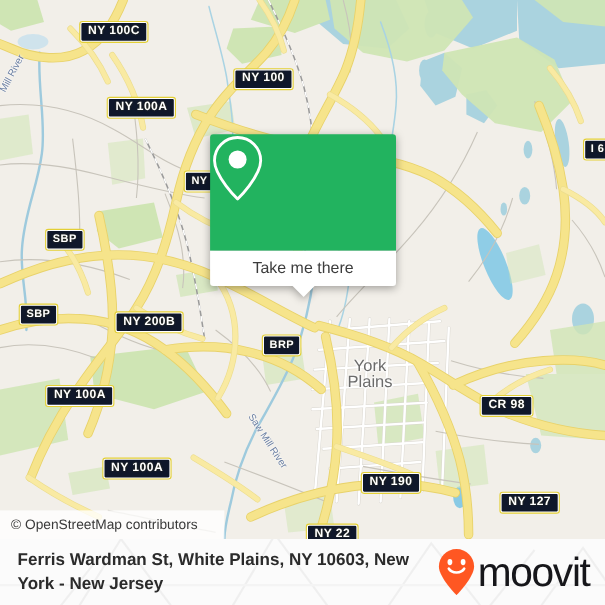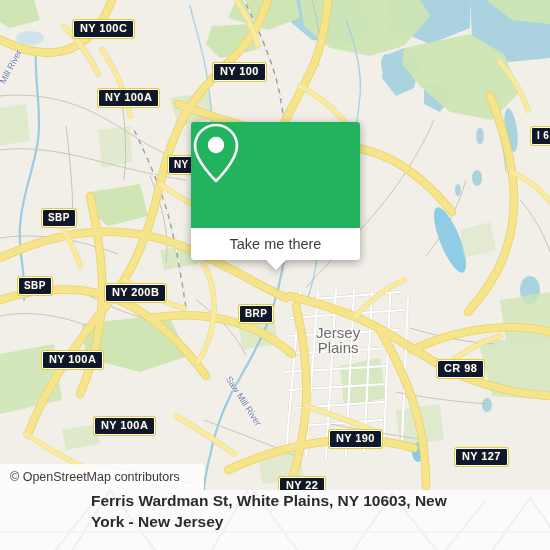--- a/index.html
+++ b/index.html
@@ -76,21 +76,21 @@
   }
 
   
   .footer{
     position:absolute;left:0;bottom:0;width:550px;height:60px;
     background:#fbfbfb;overflow:hidden;
   }
   .footer .wm{position:absolute;left:0;top:-20px;opacity:.55;}
   .footer-inner{
     position:relative;height:60px;display:flex;align-items:center;
-    justify-content:space-between;padding:0 14px 0 16px;box-sizing:border-box;flex-direction:column;
+    justify-content:space-between;padding:0 14px 0 16px;box-sizing:border-box;
   }
   .addr{
     font-size:15.5px;color:#2b2b2b;line-height:21px;max-width:370px;
     font-weight:bold;
   }
   .brand{display:flex;align-items:center;gap:2px;}
   .brand-text{font-size:37px;color:#16161a;letter-spacing:-1.2px;line-height:37px;font-weight:normal;}
 </style>
 </head>
 <body>
@@ -310,21 +310,21 @@
           <path class="pr" d="M236 0 C246 14 254 30 258 46"></path>
           <path class="pr" d="M160 184 C176 196 194 206 214 212"></path>
           <path class="pr" d="M124 280 C142 292 162 302 184 308"></path>
         </g>
       </g>
     </svg>
 
     <div class="water-label" style="left:2px;top:78px;transform:rotate(-62deg);transform-origin:left center;">Mill River</div>
     <div class="water-label" style="left:228px;top:372px;transform:rotate(57deg);transform-origin:left center;">Saw Mill River</div>
 
-    <div class="place" style="left:316px;top:325px;">Jersey
+    <div class="place" style="left:316px;top:325px;">York
 Plains</div>
 
     <div id="shields">
         <div class="shield" style="left: 73px; top: 20px;">NY 100C</div>
         <div class="shield" style="left: 213px; top: 63px;">NY 100</div>
         <div class="shield" style="left: 98px; top: 89px;">NY 100A</div>
         <div class="shield small" style="left: 168px; top: 156px;">NY</div>
         <div class="shield small" style="left: 531px; top: 127px;">I 6</div>
         <div class="shield small" style="left: 42px; top: 209px;">SBP</div>
         <div class="shield small" style="left: 18px; top: 277px;">SBP</div>
@@ -363,16 +363,25 @@
         <path d="M200 100 L250 16 L312 100"></path>
         <path d="M340 100 L392 24 L452 100"></path>
         <path d="M478 100 L530 28 L580 100"></path>
         <path d="M0 62 L550 62" stroke="#efefef"></path>
         <path d="M40 100 L92 34"></path>
         <path d="M430 100 L486 30"></path>
       </g>
     </svg>
     <div class="footer-inner">
       <div class="addr">Ferris Wardman St, White Plains, NY 10603, New York - New Jersey</div>
+      <div class="brand">
+        <svg width="34" height="44" viewBox="0 0 34 44">
+          <path d="M17 1 C8.2 1 1 8.2 1 17 C1 27 17 43 17 43 C17 43 33 27 33 17 C33 8.2 25.8 1 17 1 Z" fill="#ff5722"></path>
+          <ellipse cx="11" cy="13" rx="2.2" ry="2.8" fill="#ffffff"></ellipse>
+          <ellipse cx="23" cy="13" rx="2.2" ry="2.8" fill="#ffffff"></ellipse>
+          <path d="M10 19 C12.5 23.6 21.5 23.6 24 19" fill="none" stroke="#ffffff" stroke-width="2.4" stroke-linecap="round"></path>
+        </svg>
+        <span class="brand-text">moovit</span>
+      </div>
     </div>
   </div>
 
 </div>
 
 </body></html>

